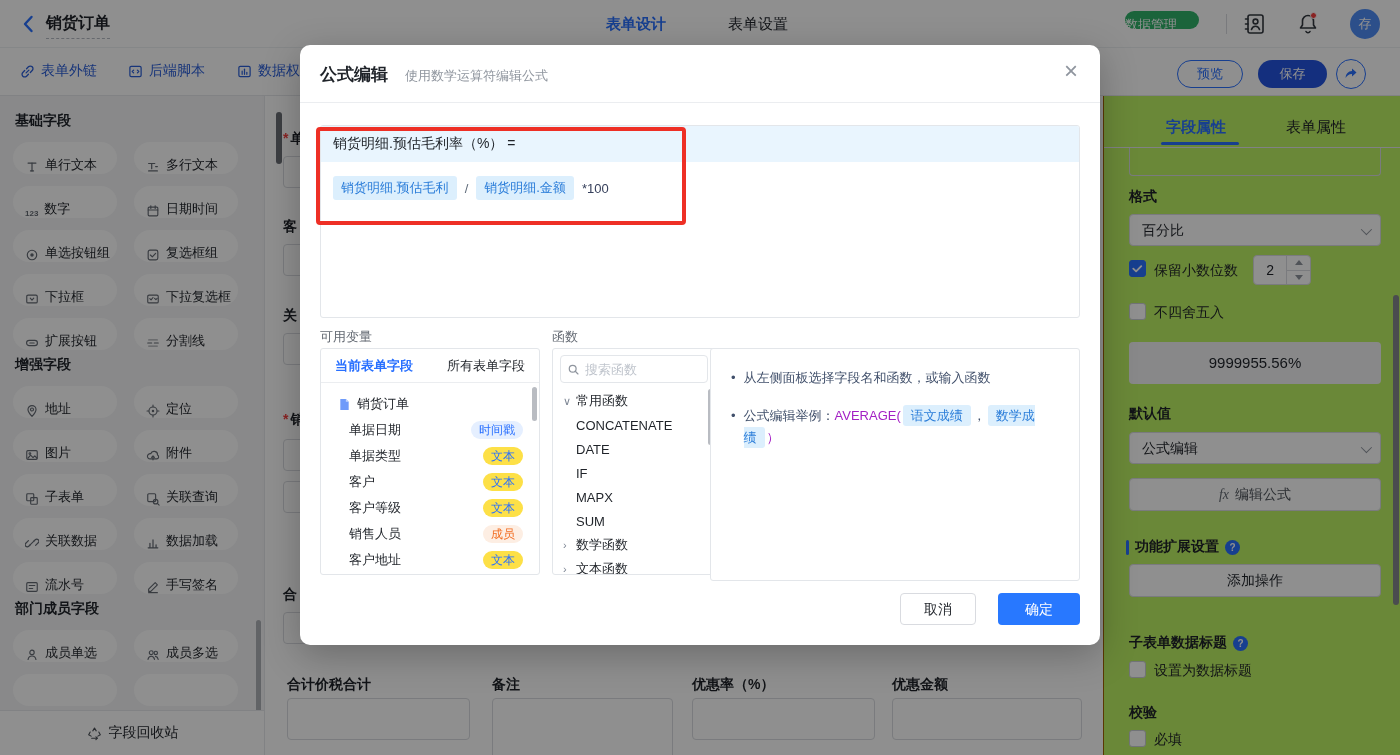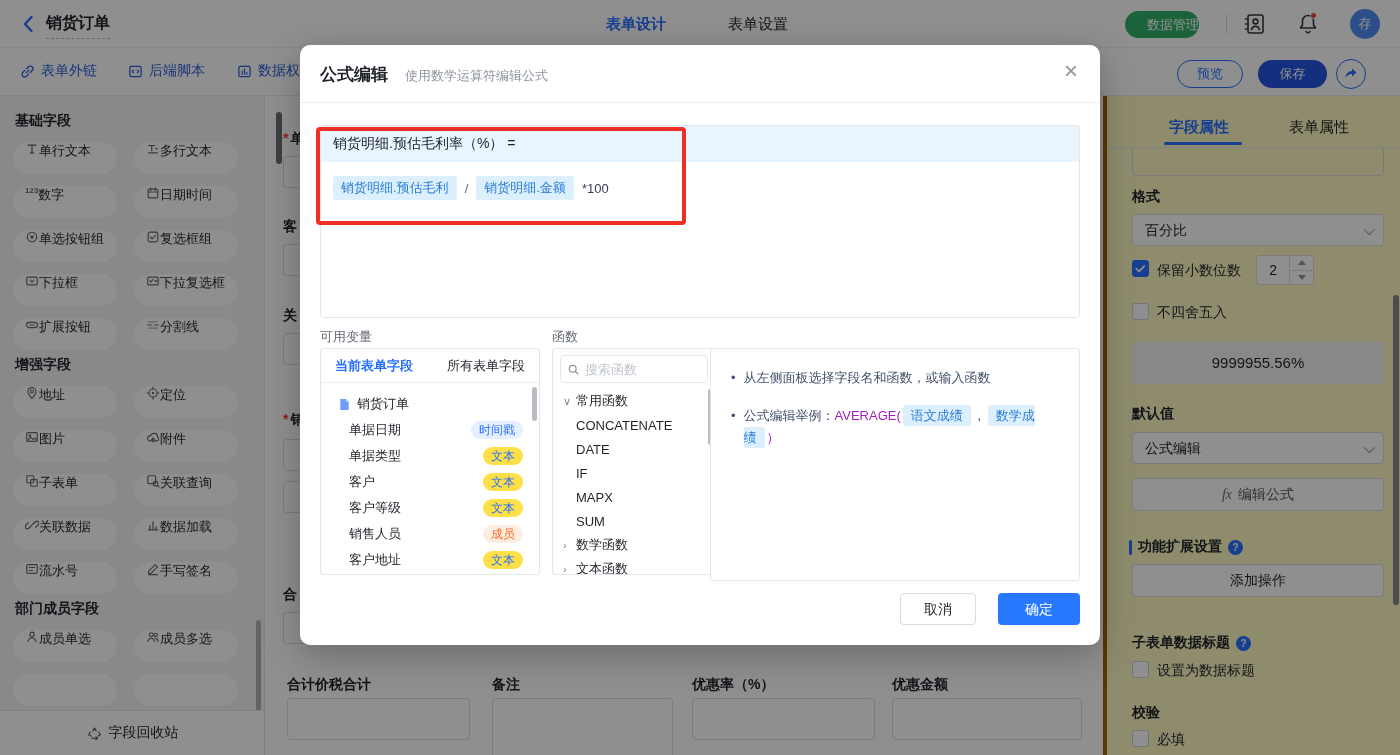--- a/index.html
+++ b/index.html
@@ -7,51 +7,51 @@
   body{font-family:"Liberation Sans","DejaVu Sans",sans-serif;color:#1f2329;background:#fff}
   .app{position:relative;width:1400px;height:755px;overflow:hidden;background:#fff}
   svg{display:block}
   
   .topbar{position:absolute;left:0;top:0;width:1400px;height:48px;background:#fff;border-bottom:1px solid #eef0f2;z-index:5}
   .back{position:absolute;left:18px;top:13px;width:22px;height:22px;cursor:pointer}
   .tb-title{position:absolute;left:46px;top:13px;font-size:16px;font-weight:600;border-bottom:1px dashed #b7bcc4;padding-bottom:4px}
   .tb-tab{position:absolute;top:15px;font-size:15px}
   .tab-design{left:606px;color:#2970ff;font-weight:600}
   .tab-settings{left:728px;color:#1f2329}
-  .pill-green{position:absolute;left:1125px;top:11px;width:74px;height:27px;border-radius:14px;background:#30b26a;color:#fff;font-size:13px;text-align:right;line-height:27px}
+  .pill-green{position:absolute;left:1125px;top:11px;width:74px;height:18px;border-radius:14px;background:#30b26a;color:#fff;font-size:13px;text-align:left;line-height:27px}
   .tb-divider{position:absolute;left:1226px;top:14px;width:1px;height:20px;background:#d8dadf}
   .icon-abs{position:absolute}
   .bell-dot{position:absolute;left:1310px;top:12px;width:7px;height:7px;border-radius:50%;background:#f53f3f;border:1px solid #fff}
   .avatar{position:absolute;left:1350px;top:9px;width:30px;height:30px;border-radius:50%;background:#4f8ef7;color:#fff;font-size:13px;text-align:center;line-height:30px}
   
   .toolbar{position:absolute;left:0;top:48px;width:1400px;height:48px;background:#fff;border-bottom:1px solid #e7e8ec;z-index:4}
   .tlink{position:absolute;top:14px;display:flex;align-items:center;gap:6px;color:#2b5fd9;font-size:14px;cursor:pointer}
   .btn-preview{position:absolute;left:1177px;top:12px;width:66px;height:28px;border:1px solid #2970ff;color:#2970ff;background:#fff;border-radius:15px;font-size:13px;text-align:center;line-height:26px}
   .btn-save{position:absolute;left:1258px;top:12px;width:69px;height:28px;background:#2455e0;color:#fff;border-radius:15px;font-size:13px;text-align:center;line-height:28px}
   .btn-share{position:absolute;left:1336px;top:11px;width:30px;height:30px;border:1px solid #2970ff;border-radius:50%;display:flex;align-items:center;justify-content:center;background:#fff}
   
   .sidebar{position:absolute;left:0;top:96px;width:265px;height:659px;background:#f4f5f7;border-right:1px solid #e7e8ec;padding:16px 13px 0 13px;overflow:hidden}
   .sec-title{font-size:14px;font-weight:700;margin:0 0 12px 2px}
   .sec-title.mt{margin-top:6px}
   .fgrid{display:grid;grid-template-columns:104px 104px;column-gap:17px;row-gap:12px}
-  .fbtn{height:32px;background:#fff;border-radius:16px;display:flex;align-items:flex-start;padding:0 6px 0 12px;font-size:13px;color:#1f2329;cursor:pointer;white-space:nowrap}
+  .fbtn{height:32px;background:#fff;border-radius:16px;display:flex;align-items:flex-end;gap:6px;padding:0 6px 0 12px;font-size:13px;color:#1f2329;cursor:pointer;white-space:nowrap}
   .fbtn .ic{color:#646a73;flex:0 0 auto;display:flex}
   .num-ic{font-size:8px;font-weight:700;color:#646a73;letter-spacing:0}
   .recycle-bar{position:absolute;left:0;bottom:0;width:265px;height:45px;background:#fff;border-top:1px solid #e7e8ec;display:flex;align-items:center;justify-content:center;gap:7px;font-size:14px;color:#1f2329;cursor:pointer;z-index:2}
   .sb-thumb{position:absolute;left:256px;top:524px;width:5px;height:140px;border-radius:3px;background:#aeb1b6}
   
   .canvas{position:absolute;left:265px;top:96px;width:838px;height:659px;background:#fff;overflow:hidden}
   .cv-label{position:absolute;font-size:14px;font-weight:700;white-space:nowrap}
   .req{color:#f53f3f;margin-right:2px}
   .cv-input{position:absolute;width:200px;height:32px;border:1px solid #d9dbe0;border-radius:4px;background:#fff}
   .cv-box{position:absolute;border:1px solid #d9dbe0;border-radius:4px;background:#fff}
   .cv-scroll{position:absolute;right:3px;top:4px;width:7px;height:516px;border-radius:4px;background:#7e8187}
   .cv-handle{position:absolute;left:11px;top:16px;width:6px;height:52px;border-radius:3px;background:#6b6f76}
   
-  .props{position:absolute;left:1103px;top:96px;width:297px;height:659px;background:#fef9c3;border-left:4px solid #a16207;overflow:hidden}
+  .props{position:absolute;left:1103px;top:96px;width:297px;height:659px;background:#bef264;border-left:1px solid #a16207;overflow:hidden}
   .p-tab{position:absolute;top:22px;font-size:15px}
   .p-tab.active{color:#2970ff;font-weight:600}
   .p-underline{position:absolute;left:57px;top:46px;width:78px;height:3px;background:#2970ff;border-radius:2px}
   .p-divider{position:absolute;left:0;top:51px;width:297px;height:1px;background:#e7e8ec}
   .p-cutbox{position:absolute;left:25px;top:52px;width:252px;height:28px;border:1px solid #d9dbe0;border-top:none;border-radius:0 0 4px 4px}
   .p-label{position:absolute;left:25px;font-size:14px;font-weight:700}
   .p-select{position:absolute;left:25px;width:252px;height:32px;border:1px solid #d9dbe0;border-radius:4px;font-size:14px;line-height:30px;padding-left:12px;background:#fff;cursor:pointer}
   .chev{position:absolute;right:11px;top:12px;width:8px;height:8px;border-right:1.6px solid #8f959e;border-bottom:1.6px solid #8f959e;transform:rotate(45deg) translateY(-2px)}
   .cb{position:absolute;width:17px;height:17px;border-radius:3px;border:1px solid #c9cdd4;background:#fff;cursor:pointer}
   .cb.checked{background:#2970ff;border-color:#2970ff}

